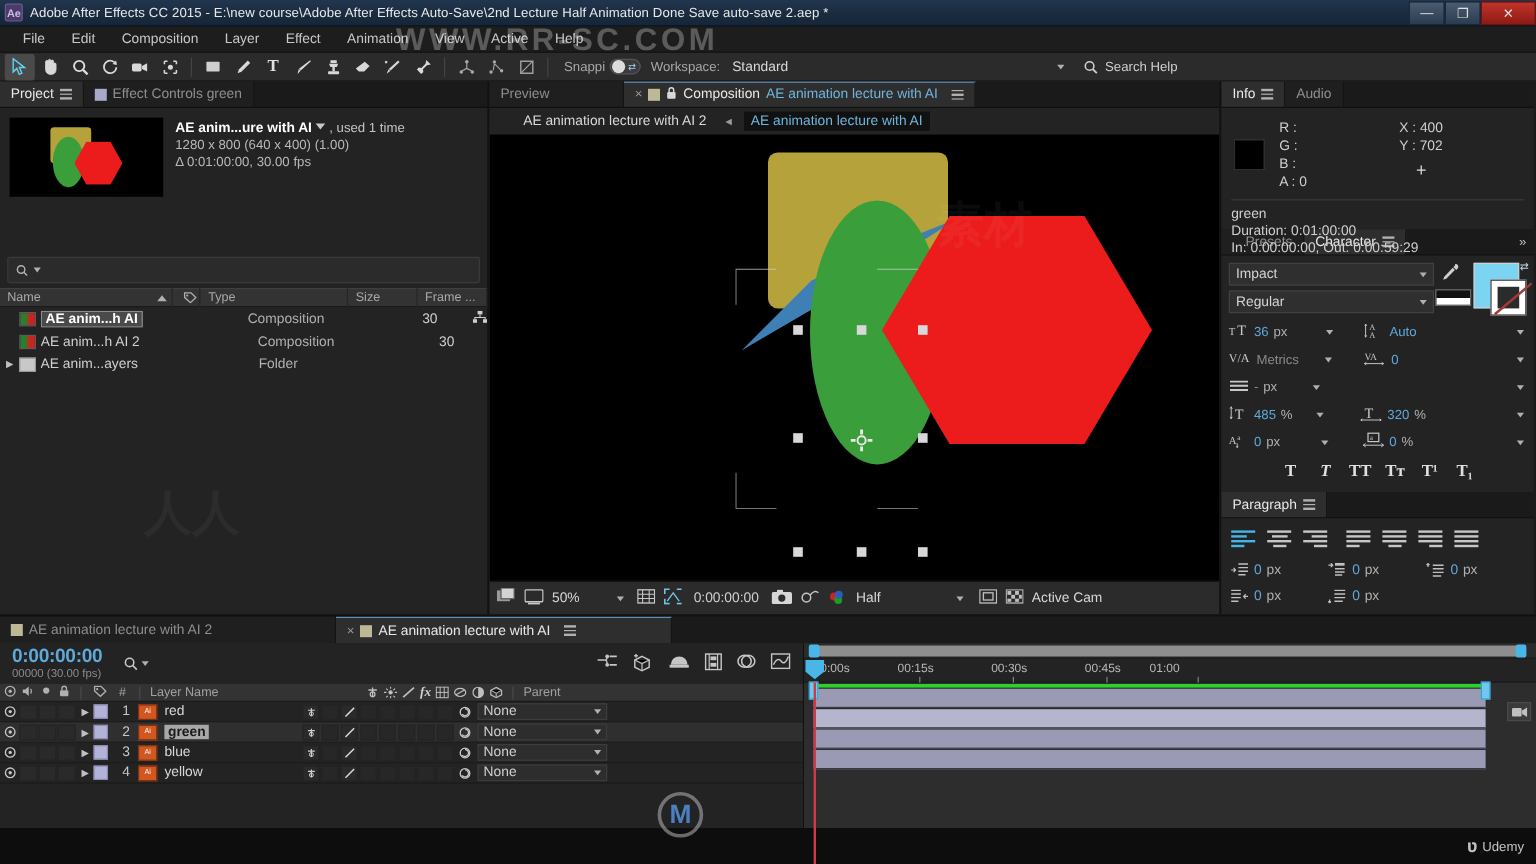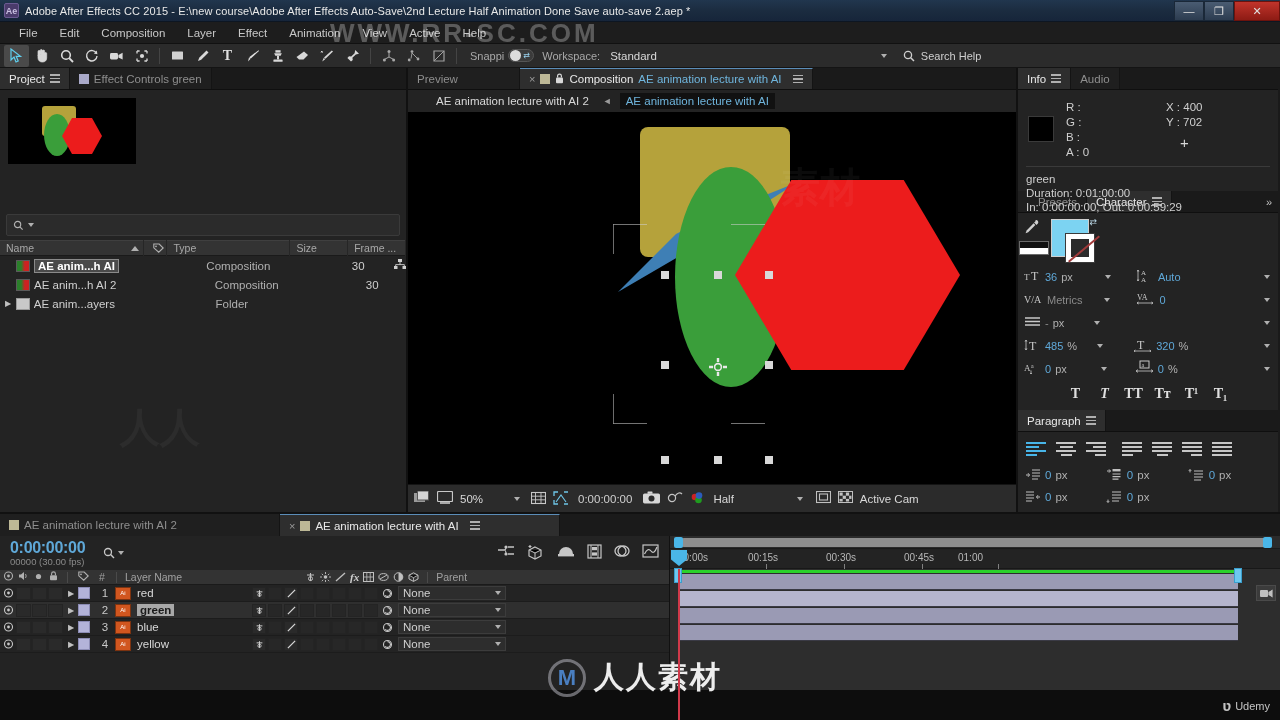--- a/index.html
+++ b/index.html
@@ -378,20 +378,29 @@
           <span class="tab-sq" style="background:#a9a9c9"></span>
           <span>Effect Controls green</span>
         </div>
       </div>
 
       <div class="proj-head">
         <div class="thumb">
           <div style="position:absolute;left:34px;top:8px;width:34px;height:30px;background:#b5a23b;border-radius:3px;"></div>
           <div style="position:absolute;left:36px;top:16px;width:26px;height:42px;background:#3a9e3a;border-radius:50%;"></div>
           <div style="position:absolute;left:54px;top:20px;width:40px;height:36px;background:#ec1c1c;clip-path:polygon(25% 0,75% 0,100% 50%,75% 100%,25% 100%,0 50%);"></div>
+        </div>
+        <div class="proj-meta">
+          <div class="t1">
+            <span>AE anim...ure with AI</span>
+            <span class="caret-dn"></span>
+            <span style="font-weight:normal;font-size:11px;color:#c4c4c4;">, used 1 time</span>
+          </div>
+          <div class="t2">1280 x 800  (640 x 400) (1.00)</div>
+          <div class="t2">Δ 0:01:00:00, 30.00 fps</div>
         </div>
       </div>
 
       <div class="proj-search">
         <svg width="11" height="11" viewBox="0 0 12 12">
             <circle cx="5" cy="5" r="3.4" fill="none" stroke="#b0b0b0" stroke-width="1.3"></circle>
             <line x1="7.5" y1="7.5" x2="10.5" y2="10.5" stroke="#b0b0b0" stroke-width="1.4"></line>
           </svg>
         <span class="mini-caret"></span>
       </div>
@@ -632,20 +641,34 @@
           <span class="hamb">
               <i></i>
               <i></i>
               <i></i>
             </span>
         </div>
         <div style="margin-left:auto;padding:0 6px;color:#c0c0c0;font-size:11px;display:flex;align-items:center;">»</div>
       </div>
       <div class="char-body">
         <div style="display:flex;gap:6px;">
+          <div style="flex:1;">
+            <div class="crow">
+              <div class="cfield">
+                <span>Impact</span>
+                <span class="mini-caret"></span>
+              </div>
+            </div>
+            <div class="crow">
+              <div class="cfield">
+                <span>Regular</span>
+                <span class="mini-caret"></span>
+              </div>
+            </div>
+          </div>
           <div style="display:flex;align-items:flex-start;gap:4px;padding-top:2px;">
             <span>
               <svg width="15" height="18" viewBox="0 0 15 18">
                   <path d="M11.5 1.2a2.2 2.2 0 0 1 2.4 3.4l-1.4 1.4-2.4-2.4 1.4-1.4z" fill="#cfcfcf"></path>
                   <path d="M9.6 4.2 L11.4 6 L4.2 13.2 L1.6 14.2 L2.6 11.6 Z" fill="#cfcfcf"></path>
                 </svg>
             </span>
             <div style="position:relative;width:52px;height:46px;">
               <div class="colorbox" style="position:absolute;left:8px;top:0;"></div>
               <div style="position:absolute;left:22px;top:14px;width:30px;height:30px;background:#fff;border:1px solid #3a3a3a;">
@@ -1251,19 +1274,18 @@
       </div>
     </div>
   </div>
 
   <div class="wm wm-top">WWW.RR-SC.COM</div>
   <div class="ghost" style="left:120px;top:400px;">人人</div>
   <div class="ghost" style="left:780px;top:160px;">素材</div>
   <div class="bottom-strip"></div>
   <div class="wm-logo">
     <div class="wm-circle">Μ</div>
-    <div class="wm-cn">人人素材</div>
   </div>
   <div class="udemy">
     <span style="font-size:15px;font-weight:bold;">ʋ</span>
     <span>Udemy</span>
   </div>
 </div>
 
 </body></html>

